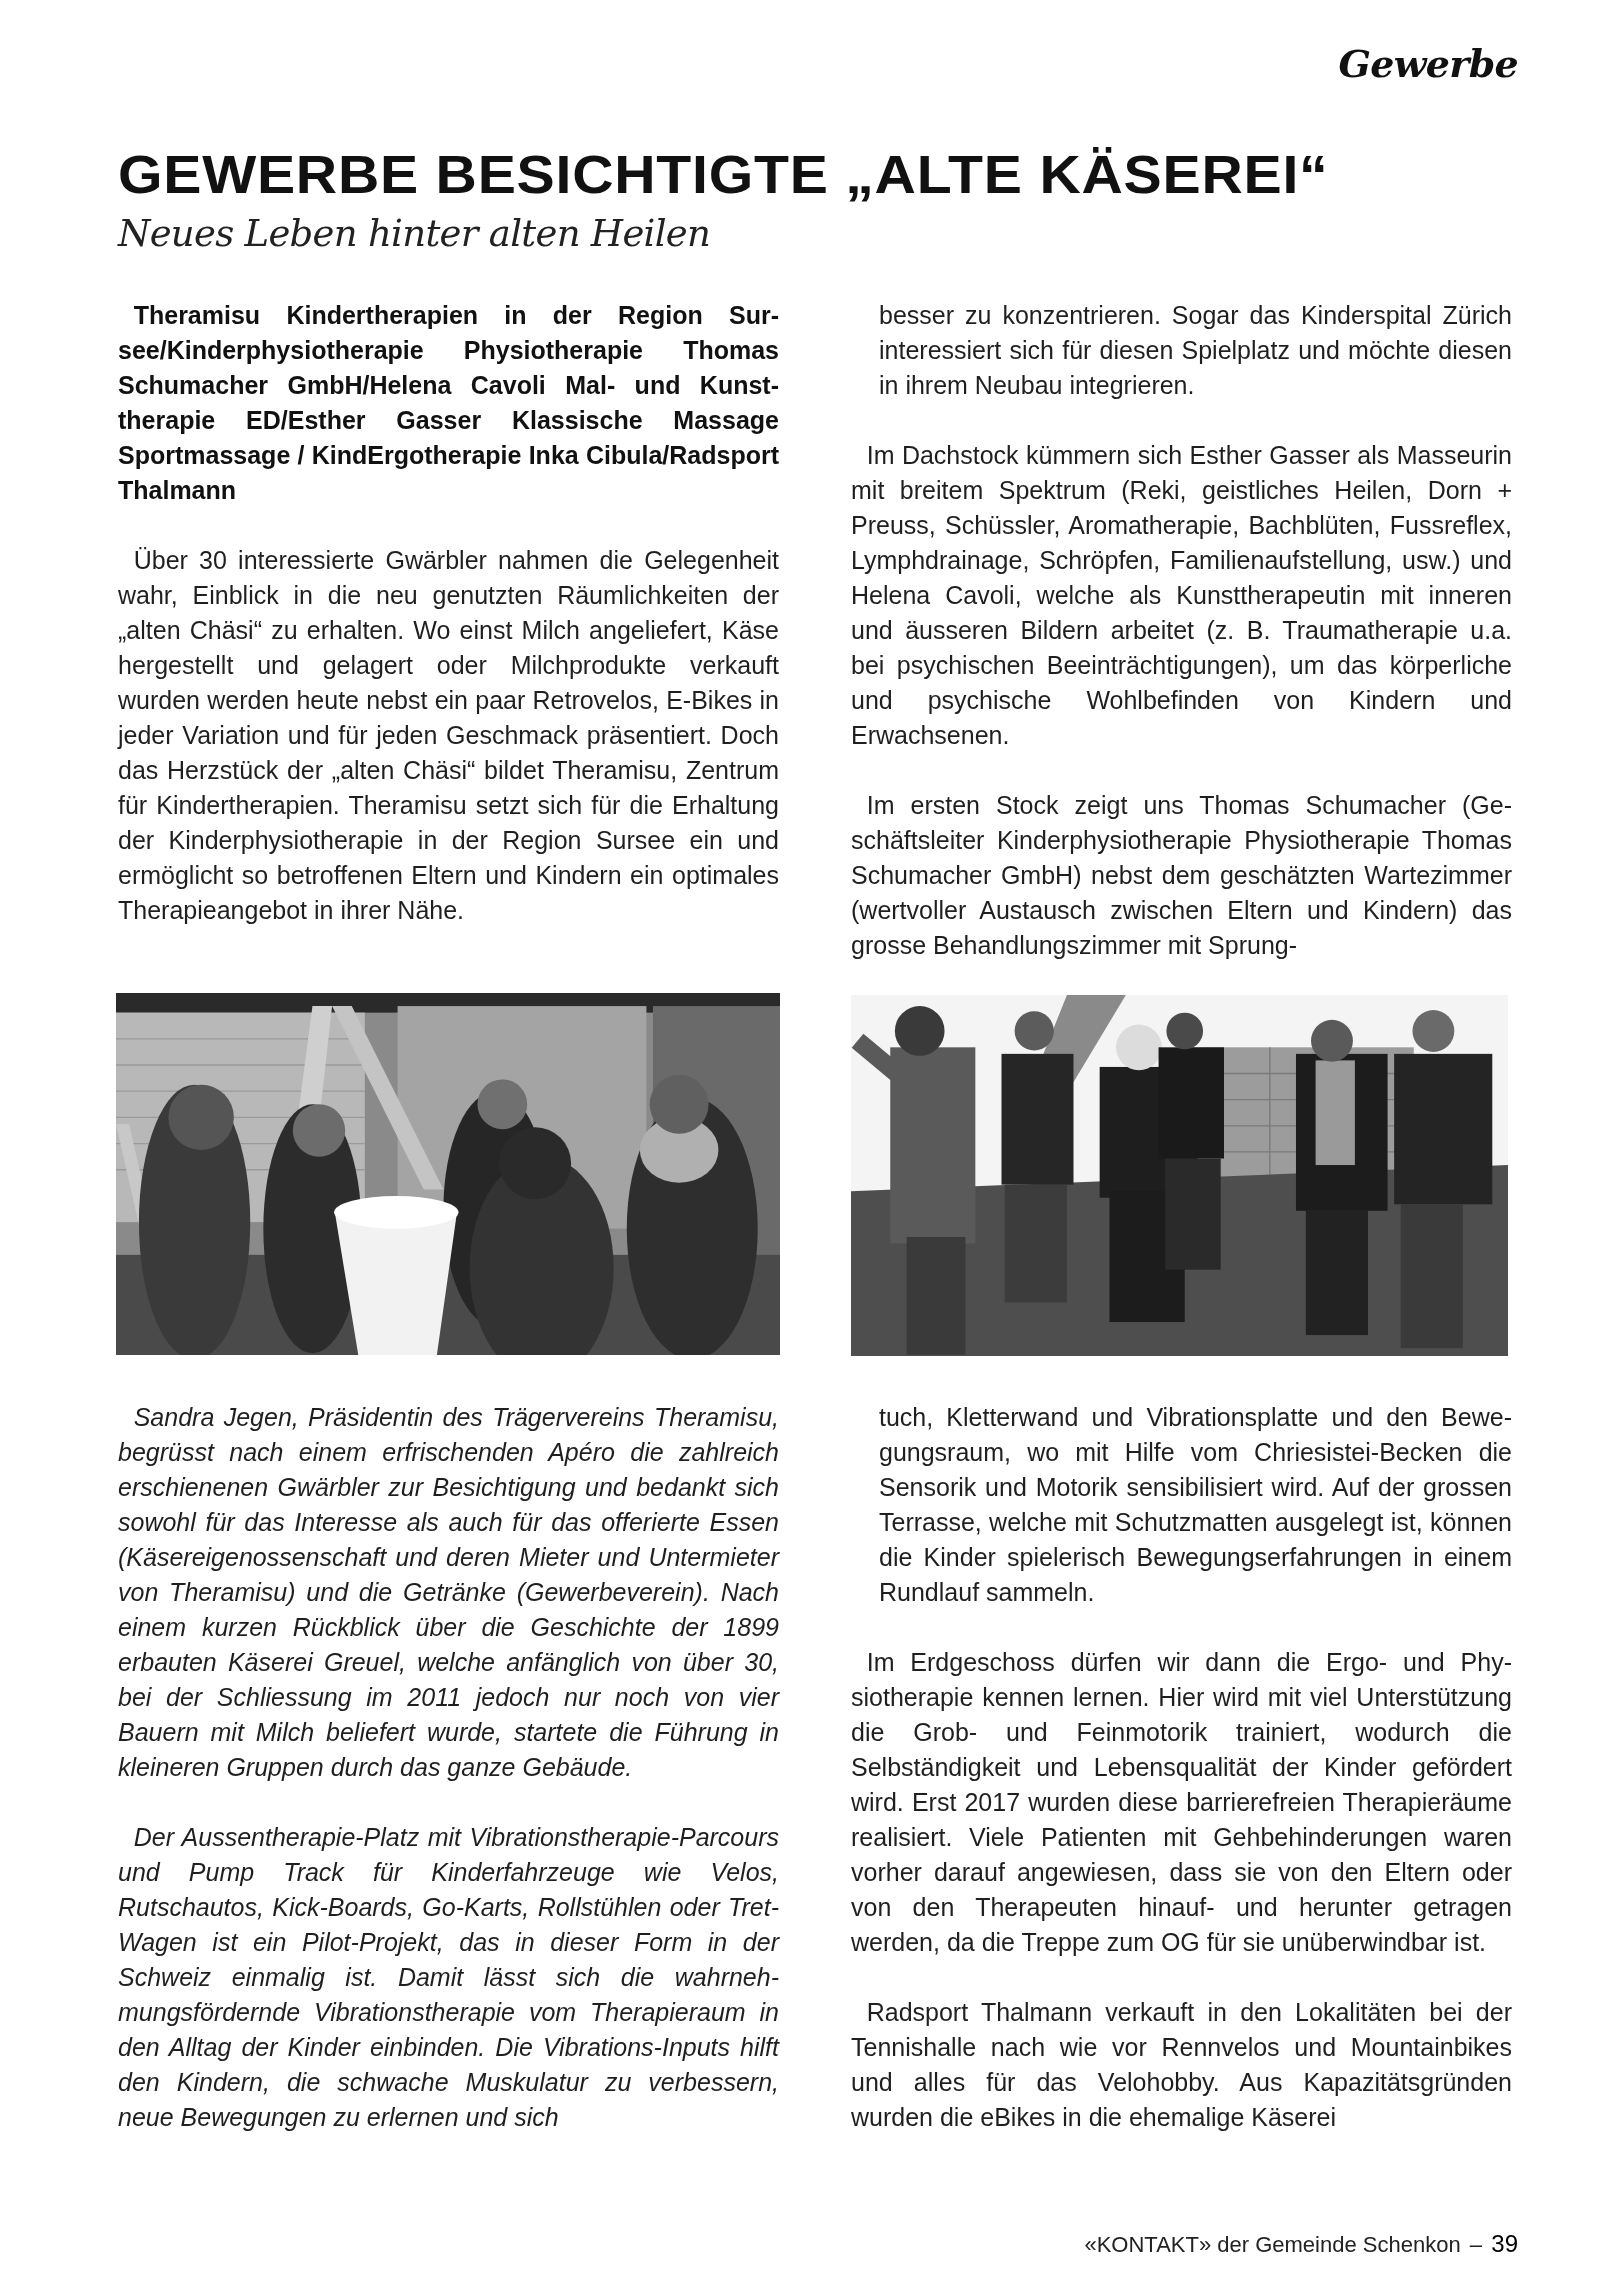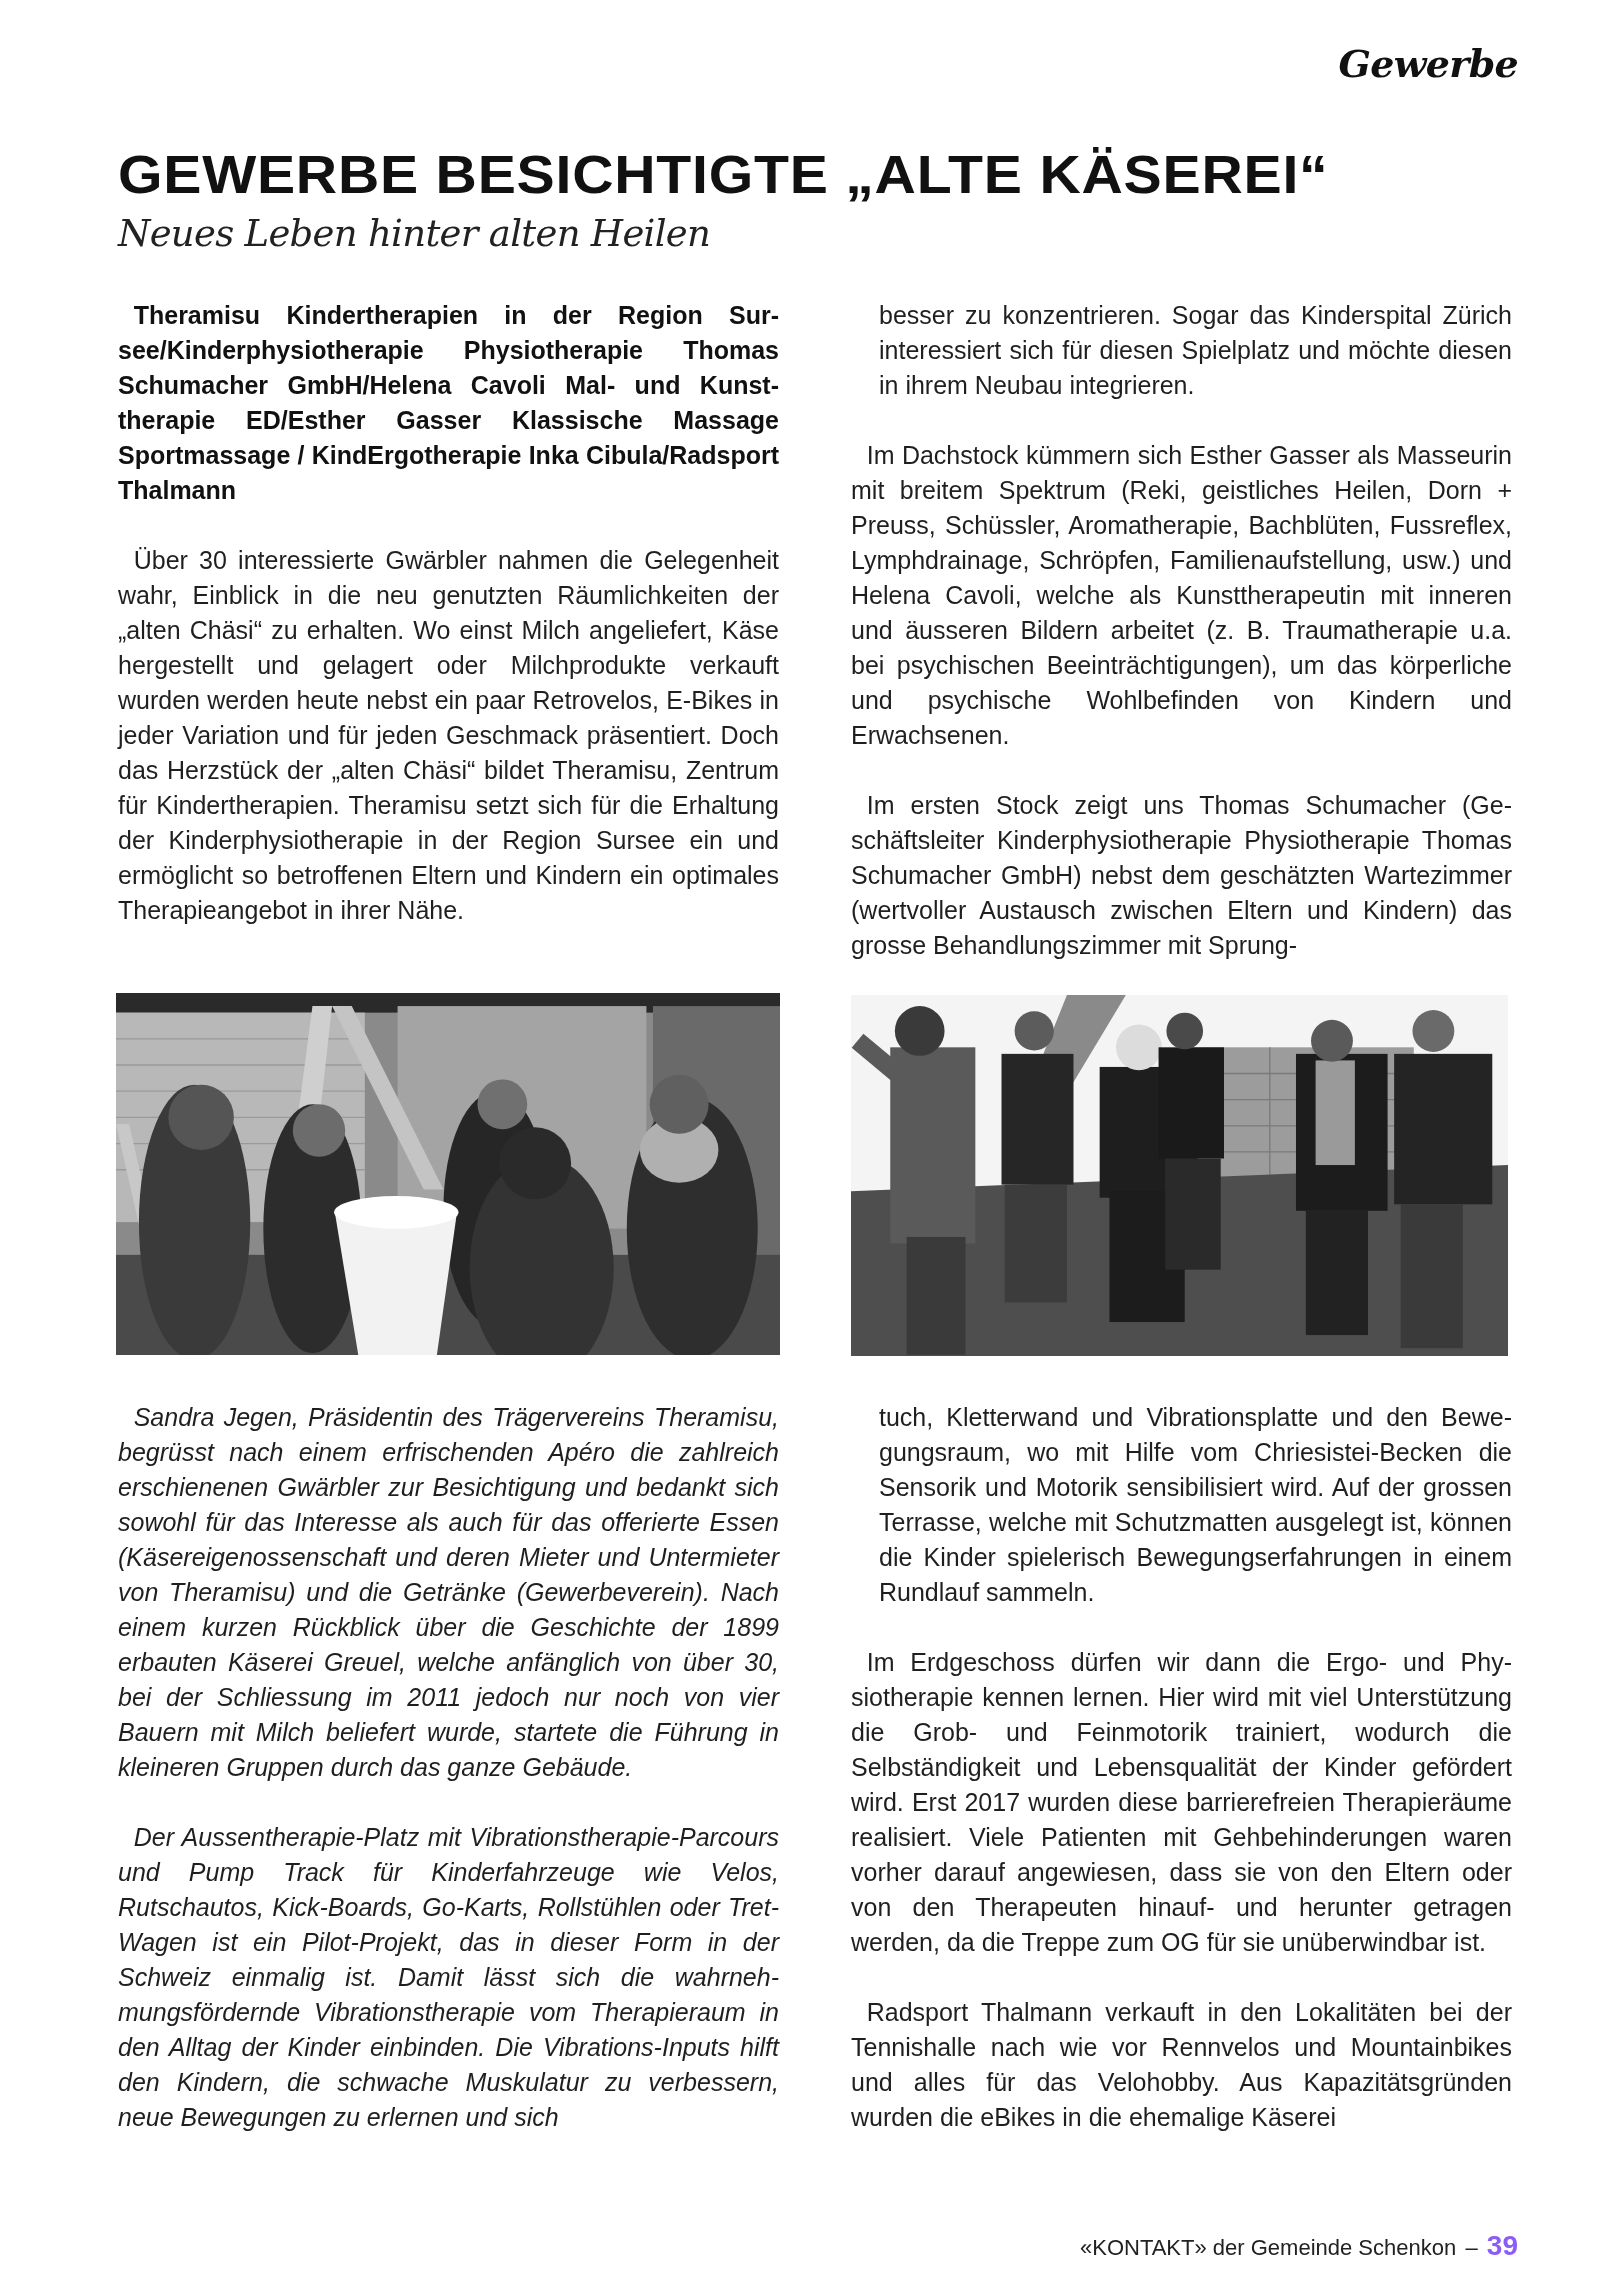--- a/index.html
+++ b/index.html
@@ -36,21 +36,21 @@
   #col-bot-right { left: 851px; top: 1400px; }
   .photo { position: absolute; overflow: hidden; background: #777; }
   #photo-left { left: 116px; top: 993px; width: 664px; height: 362px; }
   #photo-right { left: 851px; top: 995px; width: 657px; height: 361px; }
   .photo svg { width: 100%; height: 100%; display: block; }
   .footer {
     position: absolute; right: 105px; top: 2230px;
     font-family: "Liberation Sans", sans-serif; font-size: 22px; color: #222;
   }
   .footer .sep { margin: 0 9.2px; }
-  .footer .page-num { font-weight: bold; font-size: 28px; color: #8b5cf6; }
+  .footer .page-num { font-weight: normal; font-size: 24px; color: #000000; }
 </style>
 </head>
 <body>
 
 <div class="section-label">Gewerbe</div>
 
 <h1 class="headline">GEWERBE BESICHTIGTE „ALTE KÄSEREI“</h1>
 <h2 class="subtitle">Neues Leben hinter alten Heilen</h2>
 
 <div class="col" id="col-top-left">

